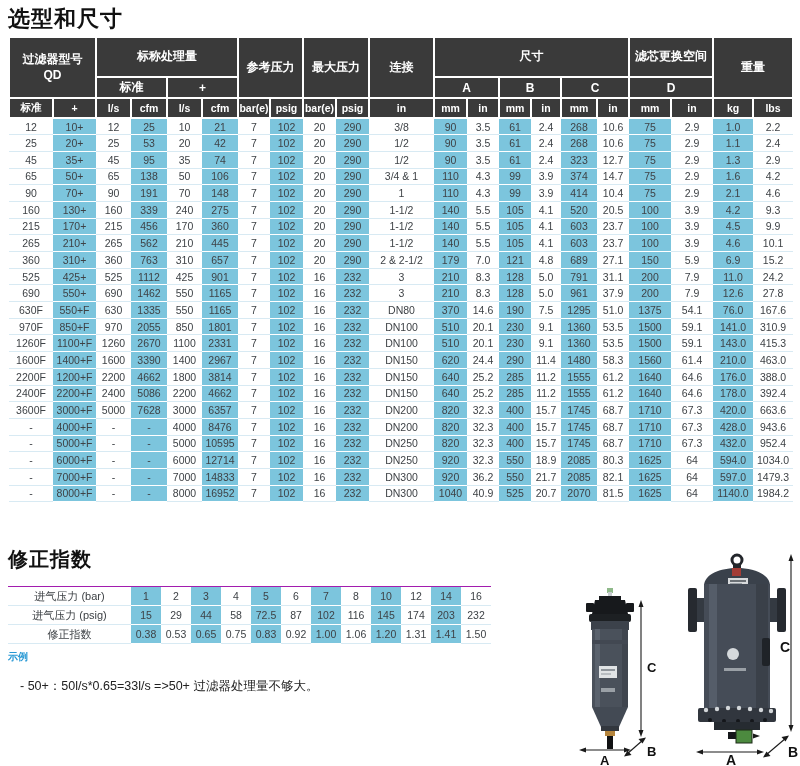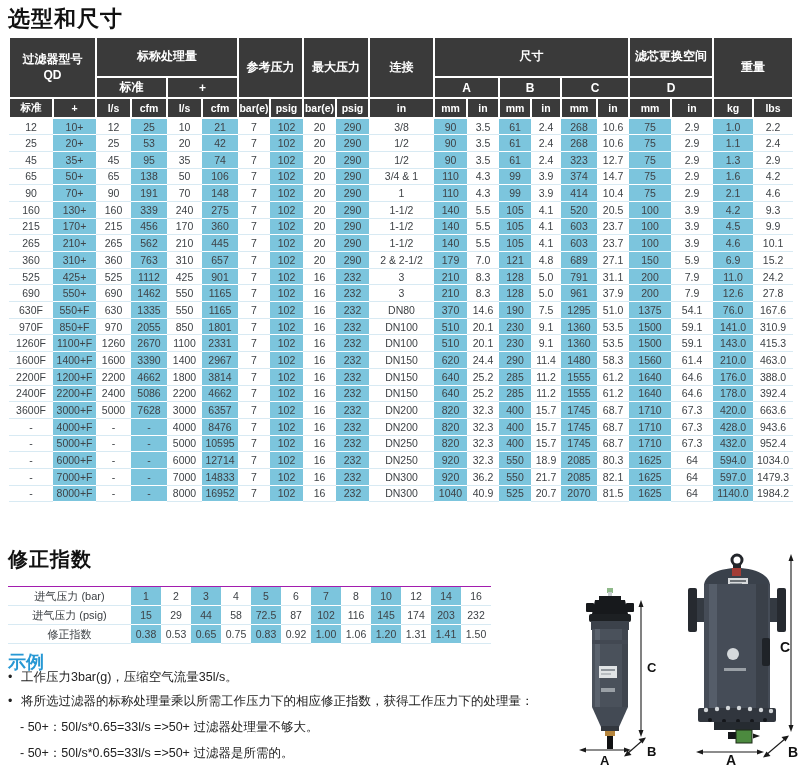--- a/index.html
+++ b/index.html
@@ -20,21 +20,21 @@
   table.sel tbody td.plain { background:#ffffff; border-bottom:1px solid #d8eaf3; }
 
   
   table.corr { position:absolute; left:8px; top:586px; width:483px; border-collapse:collapse; table-layout:fixed; border-top:1px solid #a21caf; }
   table.corr td { text-align:center; vertical-align:middle; height:19px; padding:0; font-size:10.5px; color:#3e4246; }
   table.corr td.clabel { font-size:11px; background:#fff; border-bottom:1px solid #d8eaf3; }
   table.corr td.blue { background:#7cc5dd; border-bottom:1px solid #ffffff; }
   table.corr td.plain { background:#fff; border-bottom:1px solid #d8eaf3; }
 
   
-  .ex-title { position:absolute; left:8px; top:650px; font-size:18px; font-weight:bold; color:#2798d4; }
+  .ex-title { position:absolute; left:8px; top:650px; font-size:10px; font-weight:bold; color:#2798d4; }
   .ex-body { position:absolute; left:8px; top:669px; width:570px; }
   .ex-body ul { list-style:none; }
   .ex-body li { font-size:12.5px; color:#222; line-height:1.35; margin-bottom:7px; position:relative; padding-left:13px; }
   .ex-body li::before { content:"•"; position:absolute; left:0; top:0; color:#222; }
   .ex-sub { font-size:12.5px; color:#222; margin:9px 0 0 12px; }
 
   
   .fig { position:absolute; }
   .fig-small { left:575px; top:588px; }
   .fig-large { left:688px; top:552px; }
@@ -710,26 +710,21 @@
           <td class="blue">1.20</td>
           <td class="plain">1.31</td>
           <td class="blue">1.41</td>
           <td class="plain">1.50</td>
         </tr>
       </tbody>
   </table>
 
   <div class="ex-title">示例</div>
   <div class="ex-body">
-    <ul>
-      <li>工作压力3bar(g)，压缩空气流量35l/s。</li>
-      <li>将所选过滤器的标称处理量乘以所需工作压力下的相应修正指数，获得工作压力下的处理量：</li>
-    </ul>
     <div class="ex-sub">- 50+：50l/s*0.65=33l/s =&gt;50+ 过滤器处理量不够大。</div>
-    <div class="ex-sub">- 50+：50l/s*0.65=33l/s =&gt;50+ 过滤器是所需的。</div>
   </div>
 
   <svg class="fig fig-small" width="95" height="180" viewBox="0 0 95 180">
     <g>
       <rect x="32" y="0" width="6" height="5" fill="#8fb98a"></rect>
       <rect x="33" y="4" width="4" height="6" fill="#c7ccd0"></rect>
       <rect x="24" y="8" width="22" height="5" fill="#17191c"></rect>
       <polygon points="20,12 50,12 53,26 17,26" fill="#17191c"></polygon>
       <rect x="11" y="15" width="8" height="9" rx="1" fill="#17191c"></rect>
       <rect x="51" y="15" width="8" height="9" rx="1" fill="#17191c"></rect>

